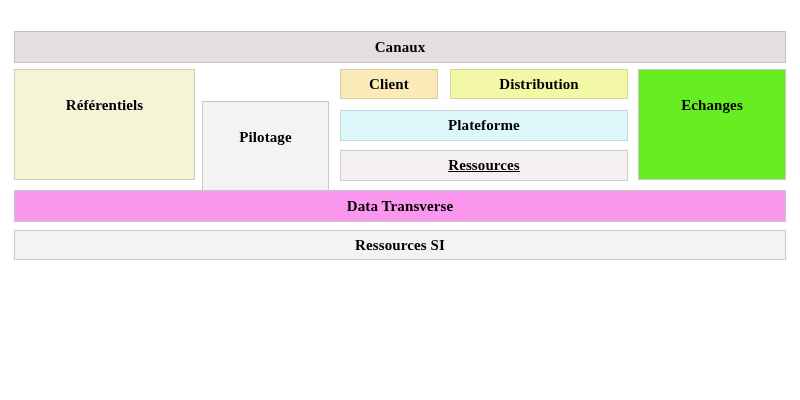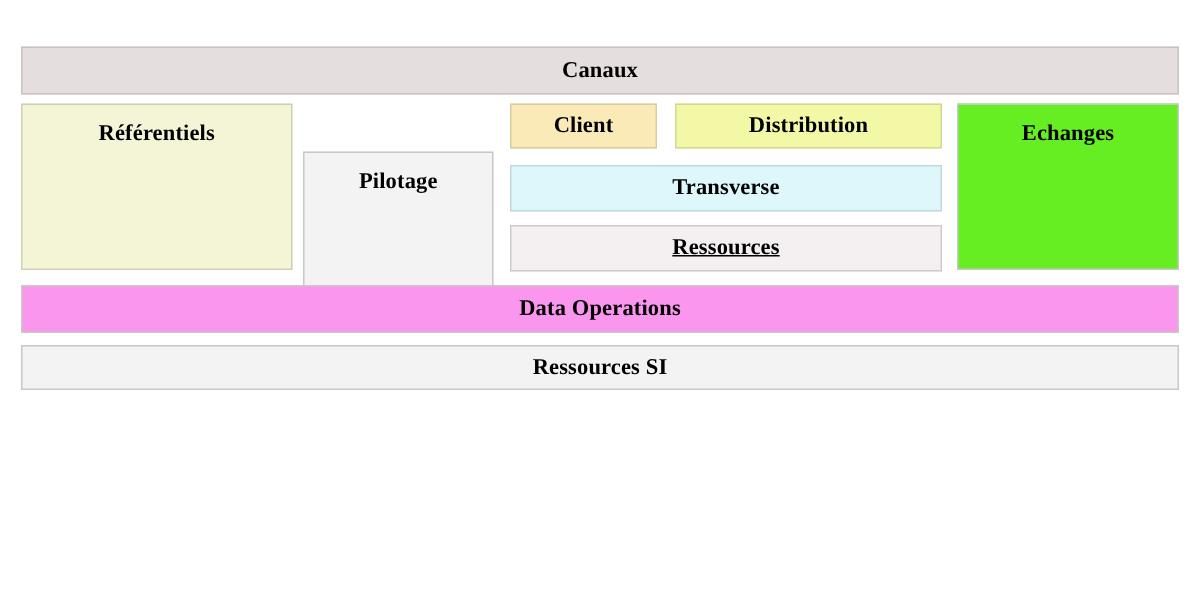--- a/index.html
+++ b/index.html
@@ -41,21 +41,21 @@
     letter-spacing: 0.1px;
   }
 
   
   .block.bar {
     align-items: center;
   }
 
   
   .block.tall > .block-label {
-    padding-top: 12px;
+    padding-top: 28px;
   }
 
   
   .block.strip {
     align-items: center;
   }
 
   
   #block-canaux        { left: 14px;  top: 31px;  width: 772px; height: 32px; }
 
@@ -91,32 +91,32 @@
 
   <div class="block strip" id="block-client" style="background-color: rgb(250, 234, 184); border-color: rgb(217, 204, 158);">
     <span class="block-label">Client</span>
   </div>
 
   <div class="block strip" id="block-distribution" style="background-color: rgb(242, 248, 166); border-color: rgb(210, 216, 143);">
     <span class="block-label">Distribution</span>
   </div>
 
   <div class="block strip" id="block-operations" style="background-color: rgb(221, 247, 251); border-color: rgb(191, 217, 222);">
-    <span class="block-label">Transverse</span>
+    <span class="block-label">Plateforme</span>
   </div>
 
   <div class="block strip" id="block-ressources" style="background-color: rgb(244, 239, 241); border-color: rgb(207, 202, 204);">
     <span class="block-label">Ressources</span>
   </div>
 
   <div class="block tall" id="block-echanges" style="background-color: rgb(102, 238, 34); border-color: rgb(200, 200, 200);">
     <span class="block-label">Echanges</span>
   </div>
 
   <div class="block bar" id="block-dataplateforme" style="background-color: rgb(250, 150, 238); border-color: rgb(200, 200, 200);">
-    <span class="block-label">Data Operations</span>
+    <span class="block-label">Data Transverse</span>
   </div>
 
   <div class="block bar" id="block-transversesi" style="background-color: rgb(243, 243, 243); border-color: rgb(200, 200, 200);">
     <span class="block-label">Ressources SI</span>
   </div>
 
 </div>
 
 </body></html>

